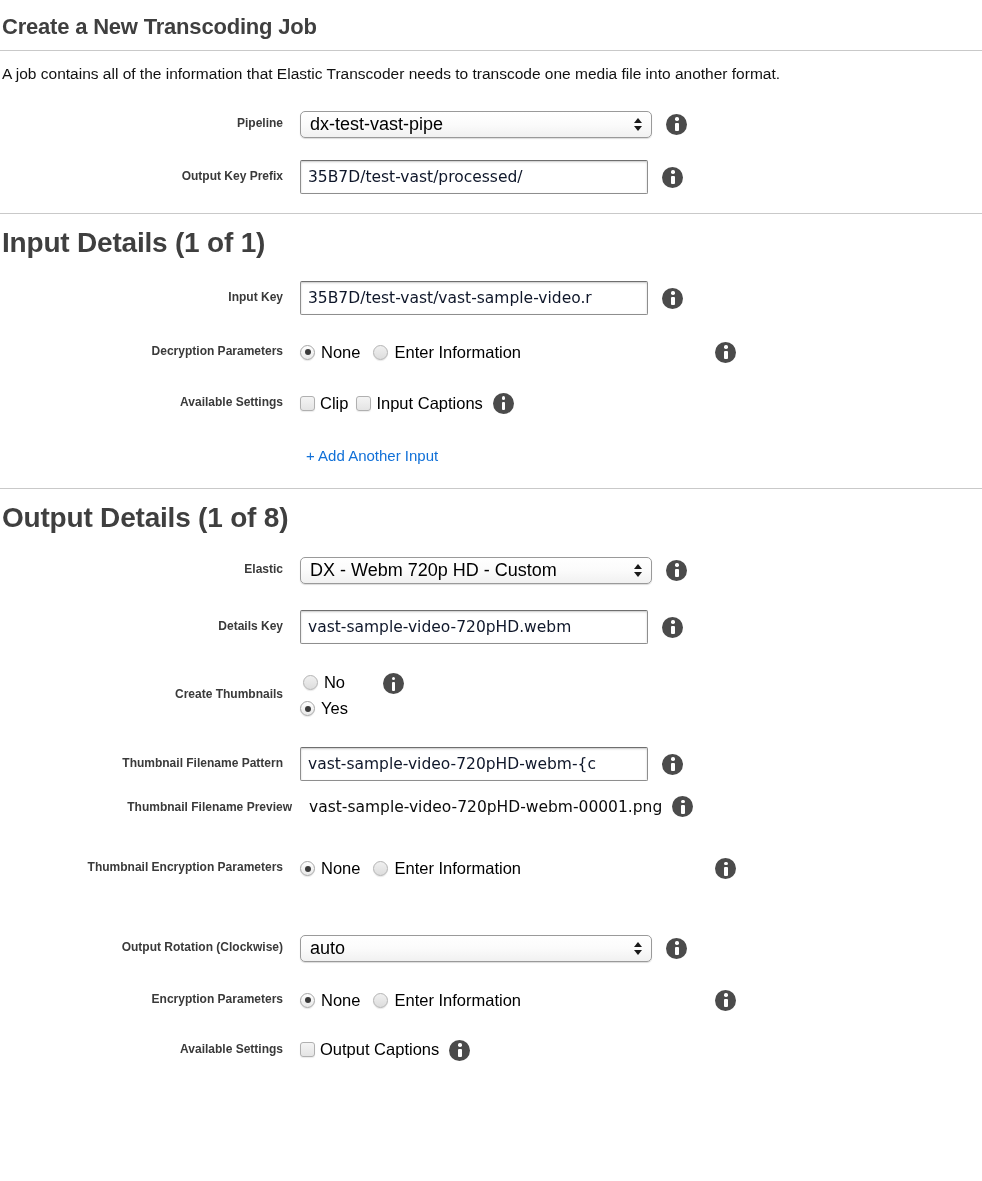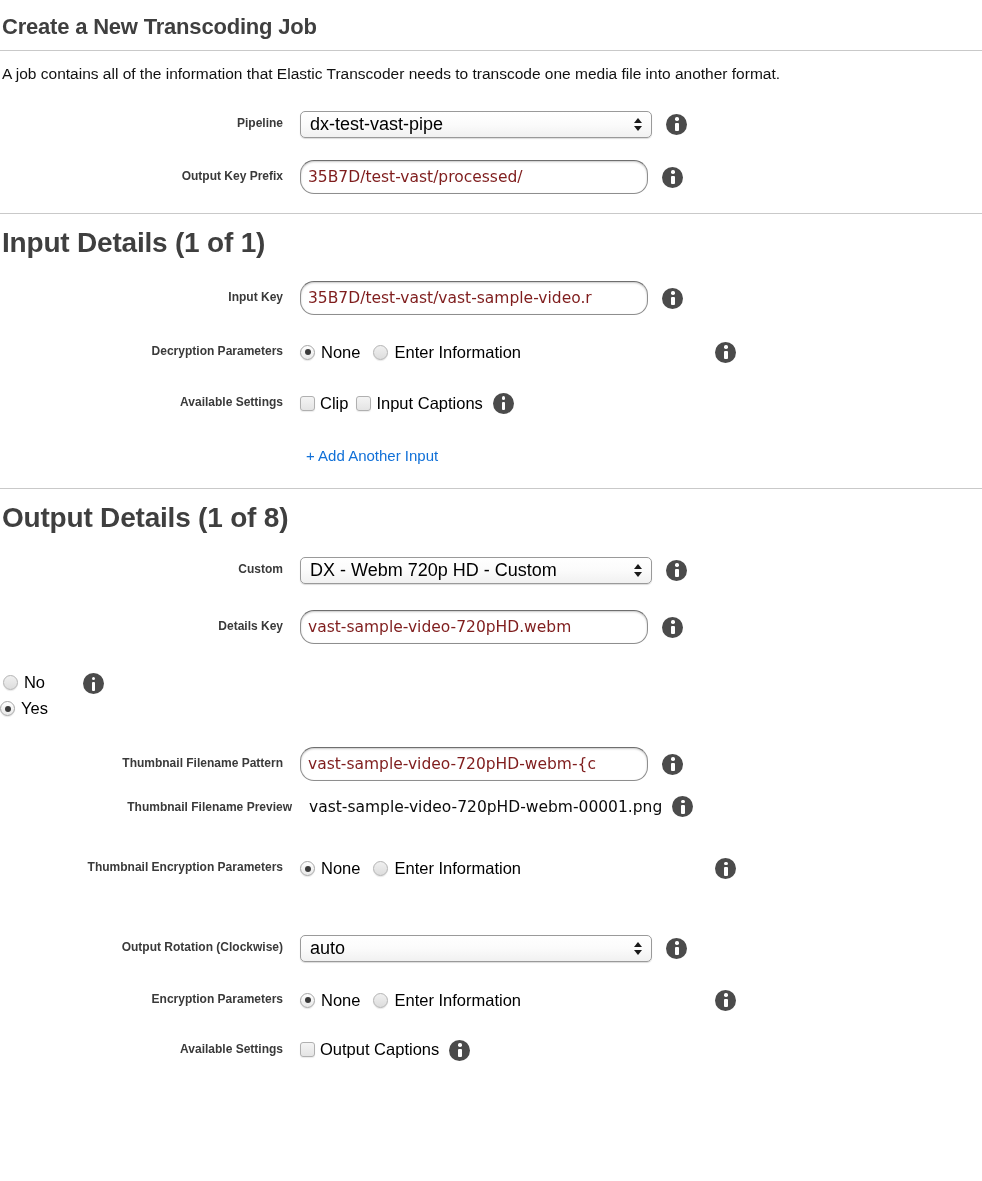--- a/index.html
+++ b/index.html
@@ -109,30 +109,30 @@
   }
   .sel .arrows i.up { border-bottom: 5px solid #1a1a1a; }
   .sel .arrows i.dn { border-top: 5px solid #1a1a1a; }
 
   
   .tin {
     width: 348px;
     height: 34px;
     border: 1px solid #8e8e8e;
     border-top-color: #6f6f6f;
-    border-radius: 14px;
+    border-radius: 2px;
     background: #fff;
     box-shadow: inset 0 1px 2px rgba(0,0,0,.22), 0 1px 0 rgba(255,255,255,.7);
     box-sizing: border-box;
     display: flex;
     align-items: center;
     padding: 0 7px;
     font-family: "DejaVu Sans", sans-serif;
     font-size: 15.5px;
-    color: #7f1d1d;
+    color: #0f172a;
     white-space: nowrap;
     overflow: hidden;
   }
 
   
   .info {
     flex: 0 0 auto;
     width: 21px;
     height: 21px;
     border-radius: 50%;
@@ -306,21 +306,21 @@
     <div class="fctl">
       <a class="addlink" href="#" style="margin-left:6px;">+ Add Another Input</a>
     </div>
   </div>
 
   <div class="rule" style="margin-top:7px;"></div>
 
   <div class="section-title">Output Details (1 of 8)</div>
 
   <div class="frow" style="min-height:52px;">
-    <div class="flabel">Custom</div>
+    <div class="flabel">Elastic</div>
     <div class="fctl">
       <div class="sel">
         <span>DX - Webm 720p HD - Custom</span>
         <span class="arrows">
             <i class="up"></i>
             <i class="dn"></i>
           </span>
       </div>
       <span class="info"></span>
     </div>
@@ -328,20 +328,21 @@
 
   <div class="frow" style="min-height:62px;">
     <div class="flabel">Details Key</div>
     <div class="fctl">
       <div class="tin">vast-sample-video-720pHD.webm</div>
       <span class="info"></span>
     </div>
   </div>
 
   <div class="frow" style="min-height:74px;">
+    <div class="flabel">Create Thumbnails</div>
     <div class="fctl" style="align-items:flex-start;">
       <div class="radiogroup vert" style="margin-top:1px;">
         <label class="ropt">
           <span class="radio off"></span>
           <span>No</span>
         </label>
         <label class="ropt">
           <span class="radio on"></span>
           <span>Yes</span>
         </label>

